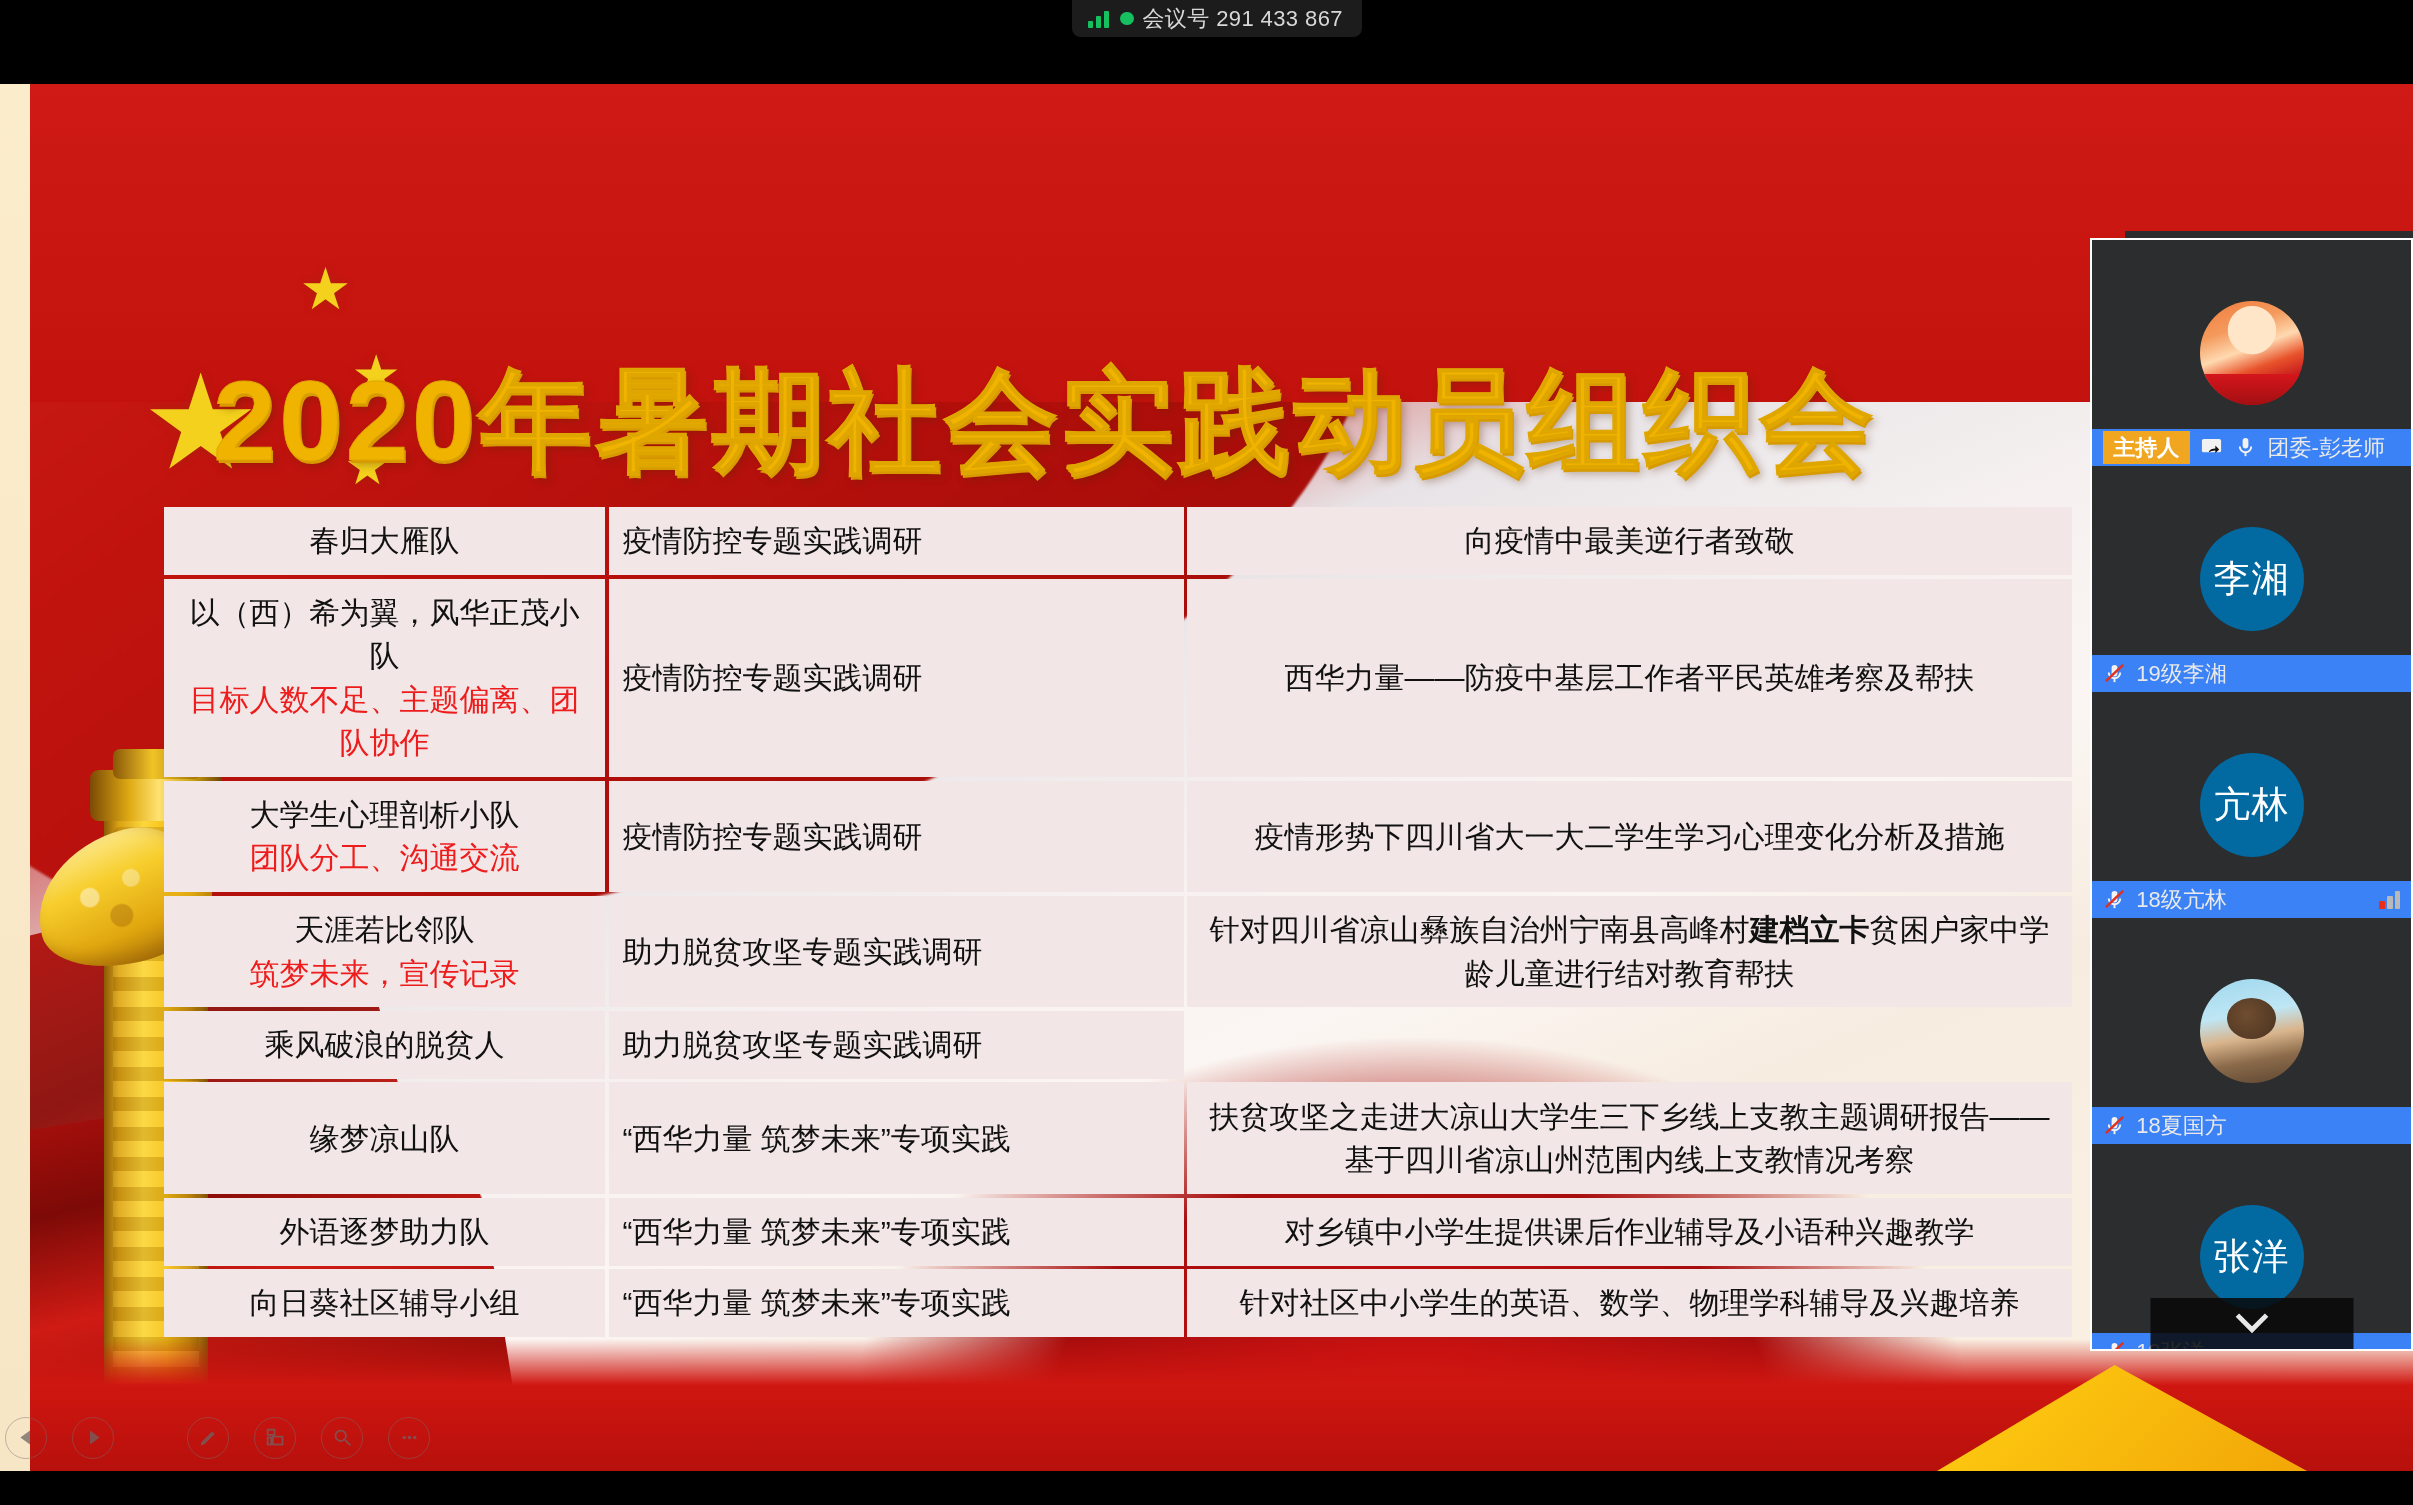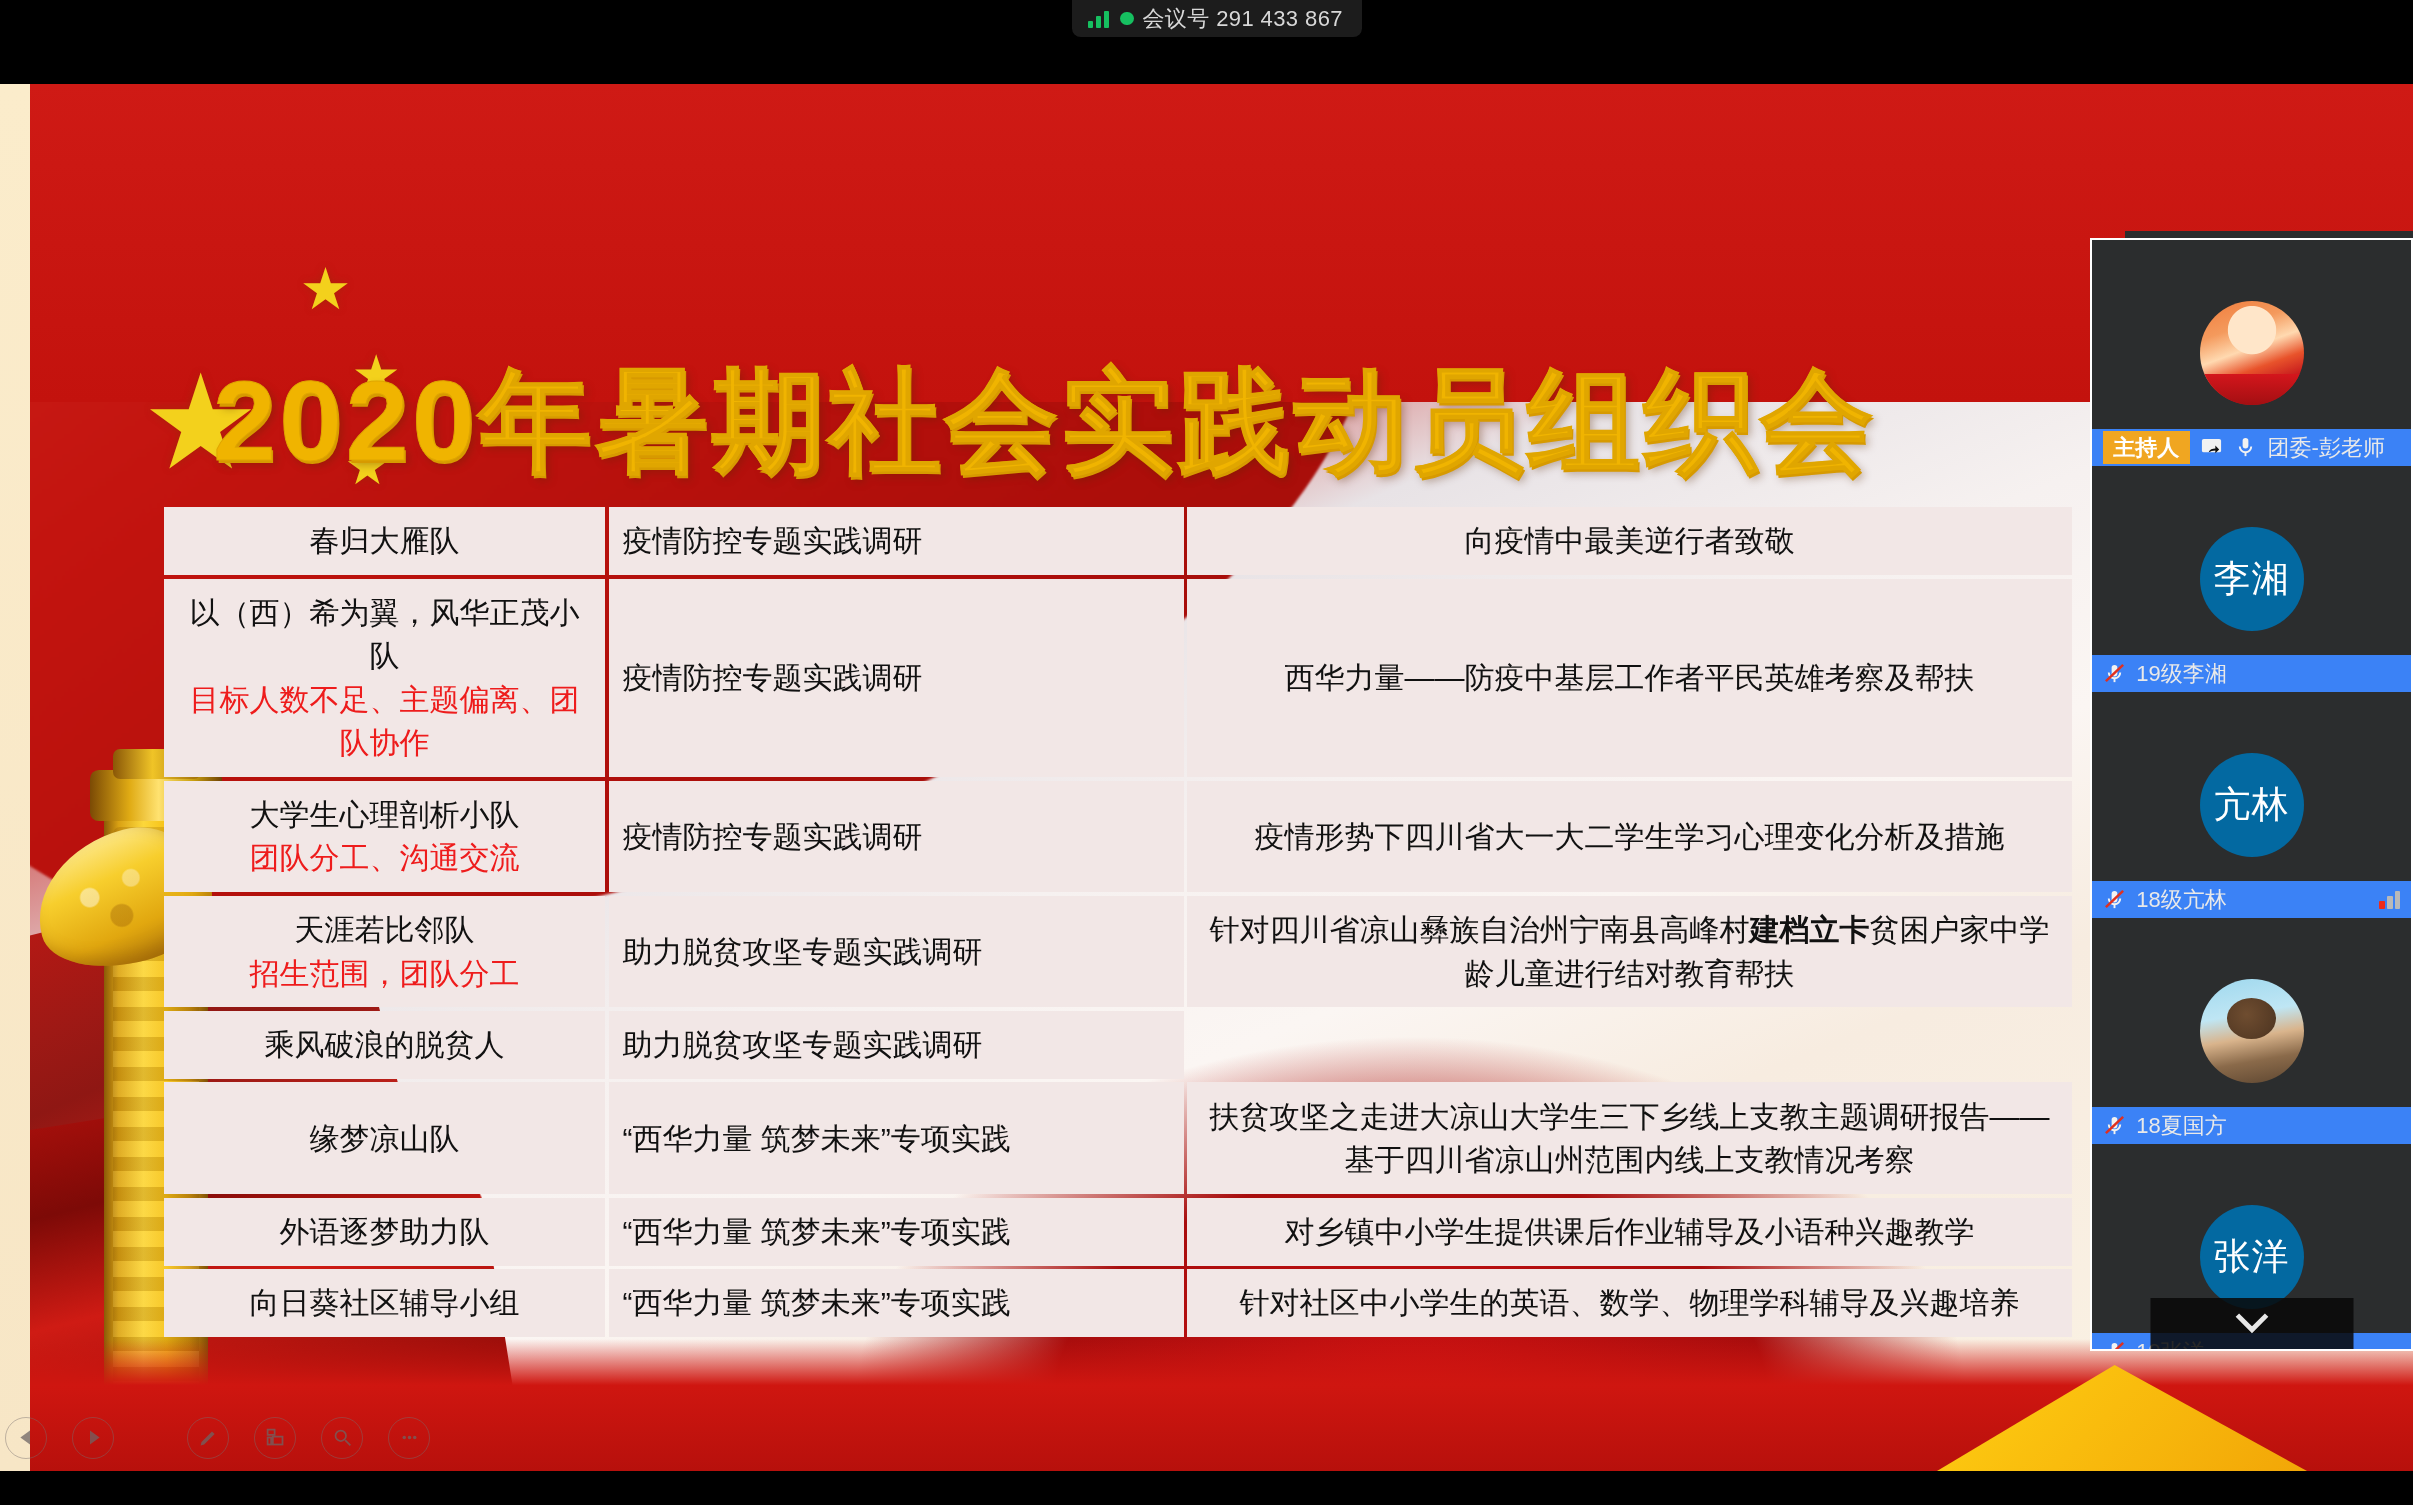--- a/index.html
+++ b/index.html
@@ -195,21 +195,21 @@
             <div class="tcell c1">
               <div class="cell-inner"><span>大学生心理剖析小队</span><span class="note">团队分工、沟通交流</span></div>
             </div>
             <div class="tcell c2">疫情防控专题实践调研</div>
             <div class="tcell c3">
               <div class="cell-inner">疫情形势下四川省大一大二学生学习心理变化分析及措施</div>
             </div>
           </div>
           <div class="trow">
             <div class="tcell c1">
-              <div class="cell-inner"><span>天涯若比邻队</span><span class="note">招生范围，团队分工</span></div>
+              <div class="cell-inner"><span>天涯若比邻队</span><span class="note">筑梦未来，宣传记录</span></div>
             </div>
             <div class="tcell c2">助力脱贫攻坚专题实践调研</div>
             <div class="tcell c3">
               <div class="cell-inner">针对四川省凉山彝族自治州宁南县高峰村<b>建档立卡</b>贫困户家中学龄儿童进行结对教育帮扶</div>
             </div>
           </div>
           <div class="trow">
             <div class="tcell c1">
               <div class="cell-inner"><span>乘风破浪的脱贫人</span></div>
             </div>

